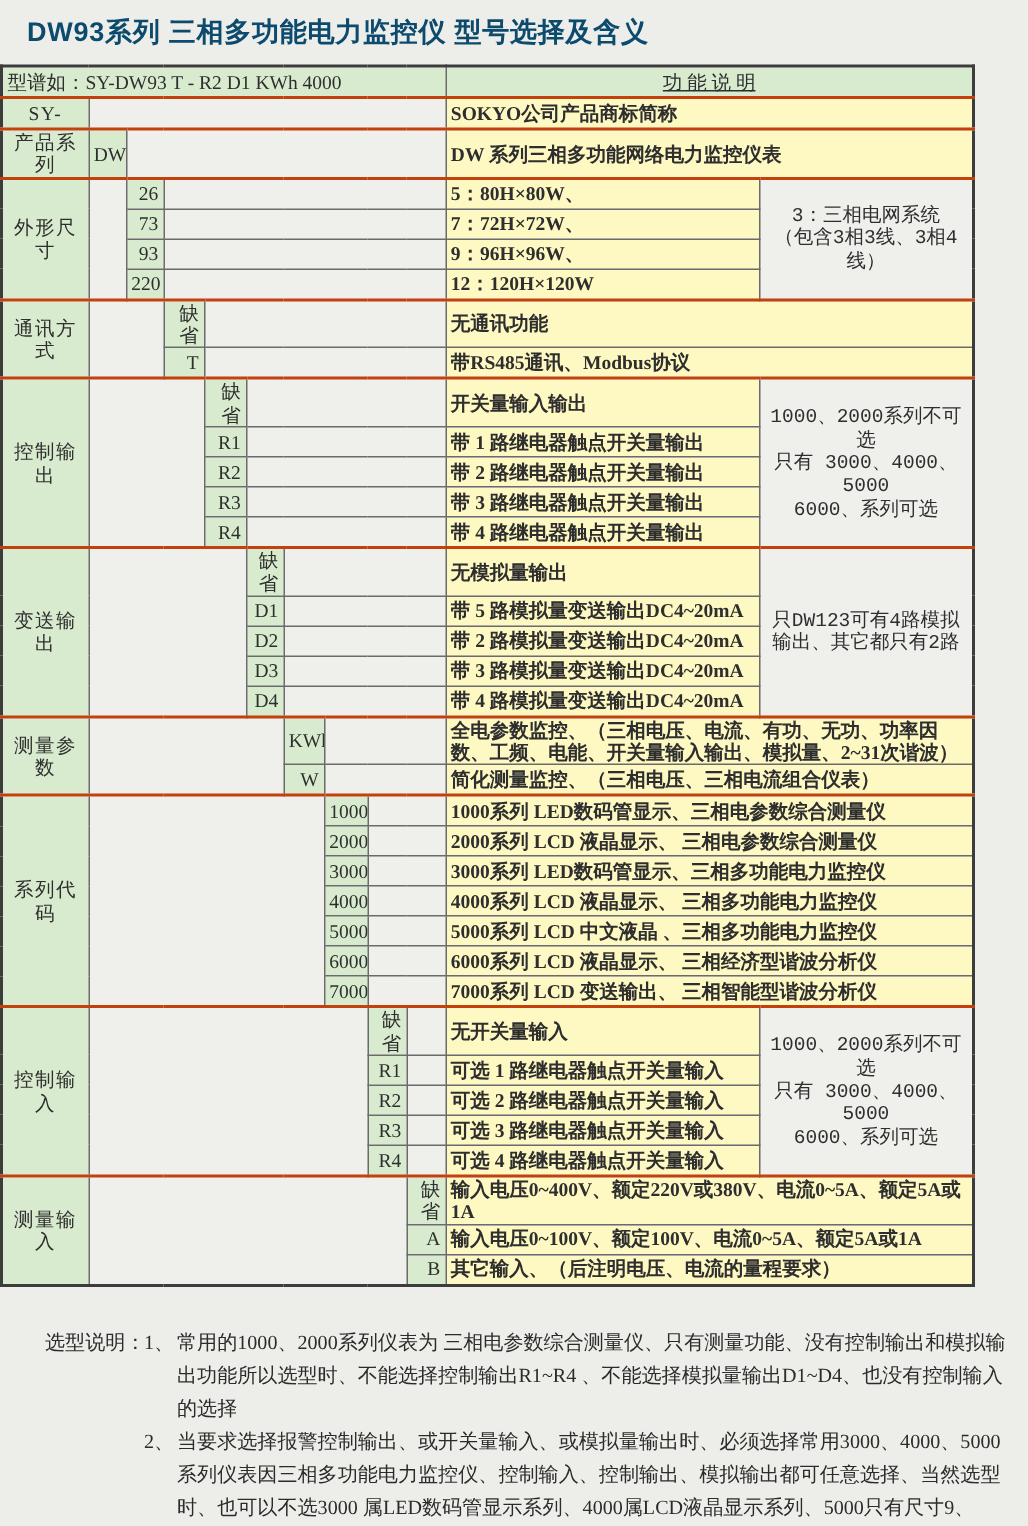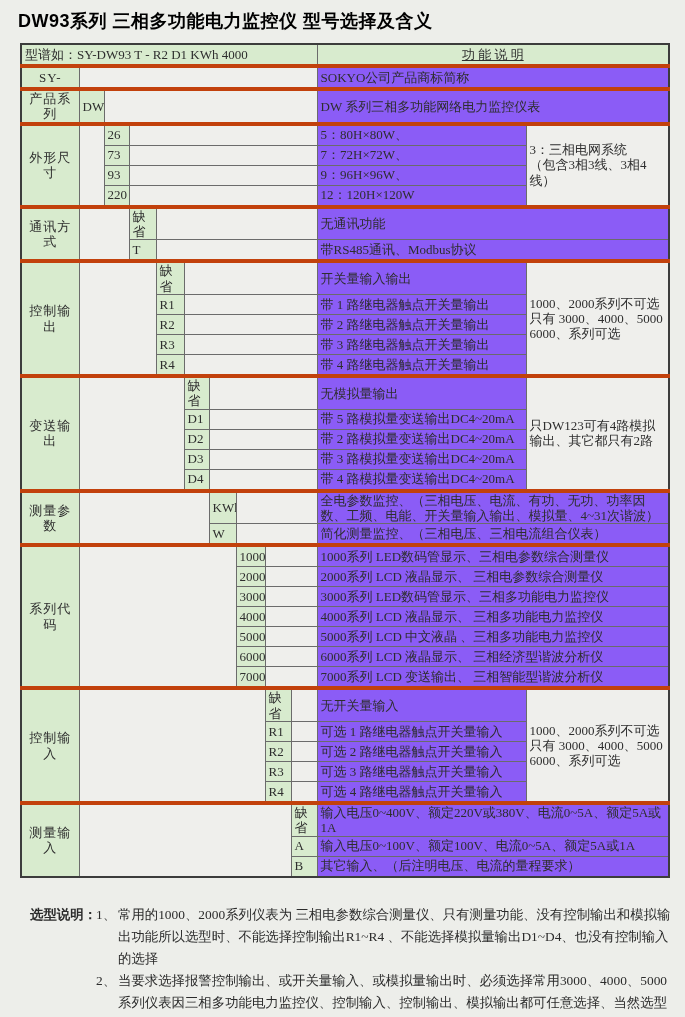--- a/index.html
+++ b/index.html
@@ -5,48 +5,48 @@
   html,body{margin:0;padding:0;}
   body{
     width:685px;height:1017px;overflow:hidden;
     background:#edeeea;
     font-family:"Liberation Serif","DejaVu Serif",serif;
     color:#2e2e2e;
   }
   .page-title{
     margin:9px 0 10px 18px;
     font-family:"Liberation Sans","DejaVu Sans",sans-serif;
-    font-weight:bold;font-size:18px;color:#000000;letter-spacing:.5px;
+    font-weight:bold;font-size:18px;color:#0c4a6e;letter-spacing:.5px;
   }
   table.spec{
-    margin-left:20px;border-collapse:collapse;table-layout:fixed;
+    border-collapse:collapse;table-layout:fixed;
     width:648px;border:2px solid #3c3c3c;
   }
   table.spec td{
     border:1px solid #6b6b6b;height:19px;padding:0 3px;
     font-size:13px;line-height:1.18;overflow:hidden;
   }
-  tr.sec td{border-top:4px solid #c2410c;}
+  tr.sec td{border-top:2px solid #c2410c;}
   td.g{background:#d8ebce;}
   td.plain{background:#efefec;}
   td.hdr{font-size:13.5px;}
   td.center{text-align:center;text-decoration:underline;}
   td.lbl{text-align:center;letter-spacing:1px;}
-  td.code{text-align:left;font-size:12.5px;padding:0 1px;}
-  td.desc{background:#8b5cf6;padding-left:9px;font-size:12.6px;}
+  td.code{text-align:right;font-size:12.5px;padding:0 1px;}
+  td.desc{background:#fef9c3;padding-left:9px;font-size:12.6px;font-weight:bold;}
   td.note{
-    background:#efefec;text-align:left;white-space:pre-line;
-    font-size:12.6px;line-height:1.55;vertical-align:middle;padding:0 2px;
+    background:#efefec;text-align:center;white-space:pre-line;
+    font-size:12.6px;line-height:1.55;vertical-align:middle;padding:0 2px;font-family:Liberation Mono, monospace;
   }
   td.tall{height:39px;}
   .bottom{
     margin:26px 6px 0 30px;font-size:13.4px;line-height:1.64;color:#2b2b2b;
   }
   .note-block,.ex-block{display:flex;align-items:flex-start;}
-  .blk-label{width:66px;flex:none;white-space:nowrap;font-weight:bold;}
+  .blk-label{width:66px;flex:none;white-space:nowrap;}
   .note-items{flex:1;}
   .note-item{display:flex;align-items:flex-start;}
   .note-num{width:22px;flex:none;}
   .note-text{flex:1;padding-right:4px;}
 </style>
 </head>
 <body>
 
 <div class="page-title">DW93系列 三相多功能电力监控仪 型号选择及含义</div>
 
@@ -182,21 +182,21 @@
     <td class="g code">D4</td>
     <td colspan="4" class="plain"></td>
     <td class="desc">带 4 路模拟量变送输出DC4~20mA</td>
   </tr>
 
   <tr class="sec">
     <td class="g lbl" rowspan="2">测量参数</td>
     <td colspan="5" rowspan="2" class="plain"></td>
     <td class="g code tall">KWh</td>
     <td colspan="3" class="plain"></td>
-    <td colspan="2" class="desc">全电参数监控、（三相电压、电流、有功、无功、功率因数、工频、电能、开关量输入输出、模拟量、4~31次谐波）</td>
+    <td colspan="2" class="desc">全电参数监控、（三相电压、电流、有功、无功、功率因数、工频、电能、开关量输入输出、模拟量、2~31次谐波）</td>
   </tr>
   <tr>
     <td class="g code">W</td>
     <td colspan="3" class="plain"></td>
     <td colspan="2" class="desc">简化测量监控、（三相电压、三相电流组合仪表）</td>
   </tr>
 
   <tr class="sec">
     <td class="g lbl" rowspan="7">系列代码</td>
     <td colspan="6" rowspan="7" class="plain"></td>

